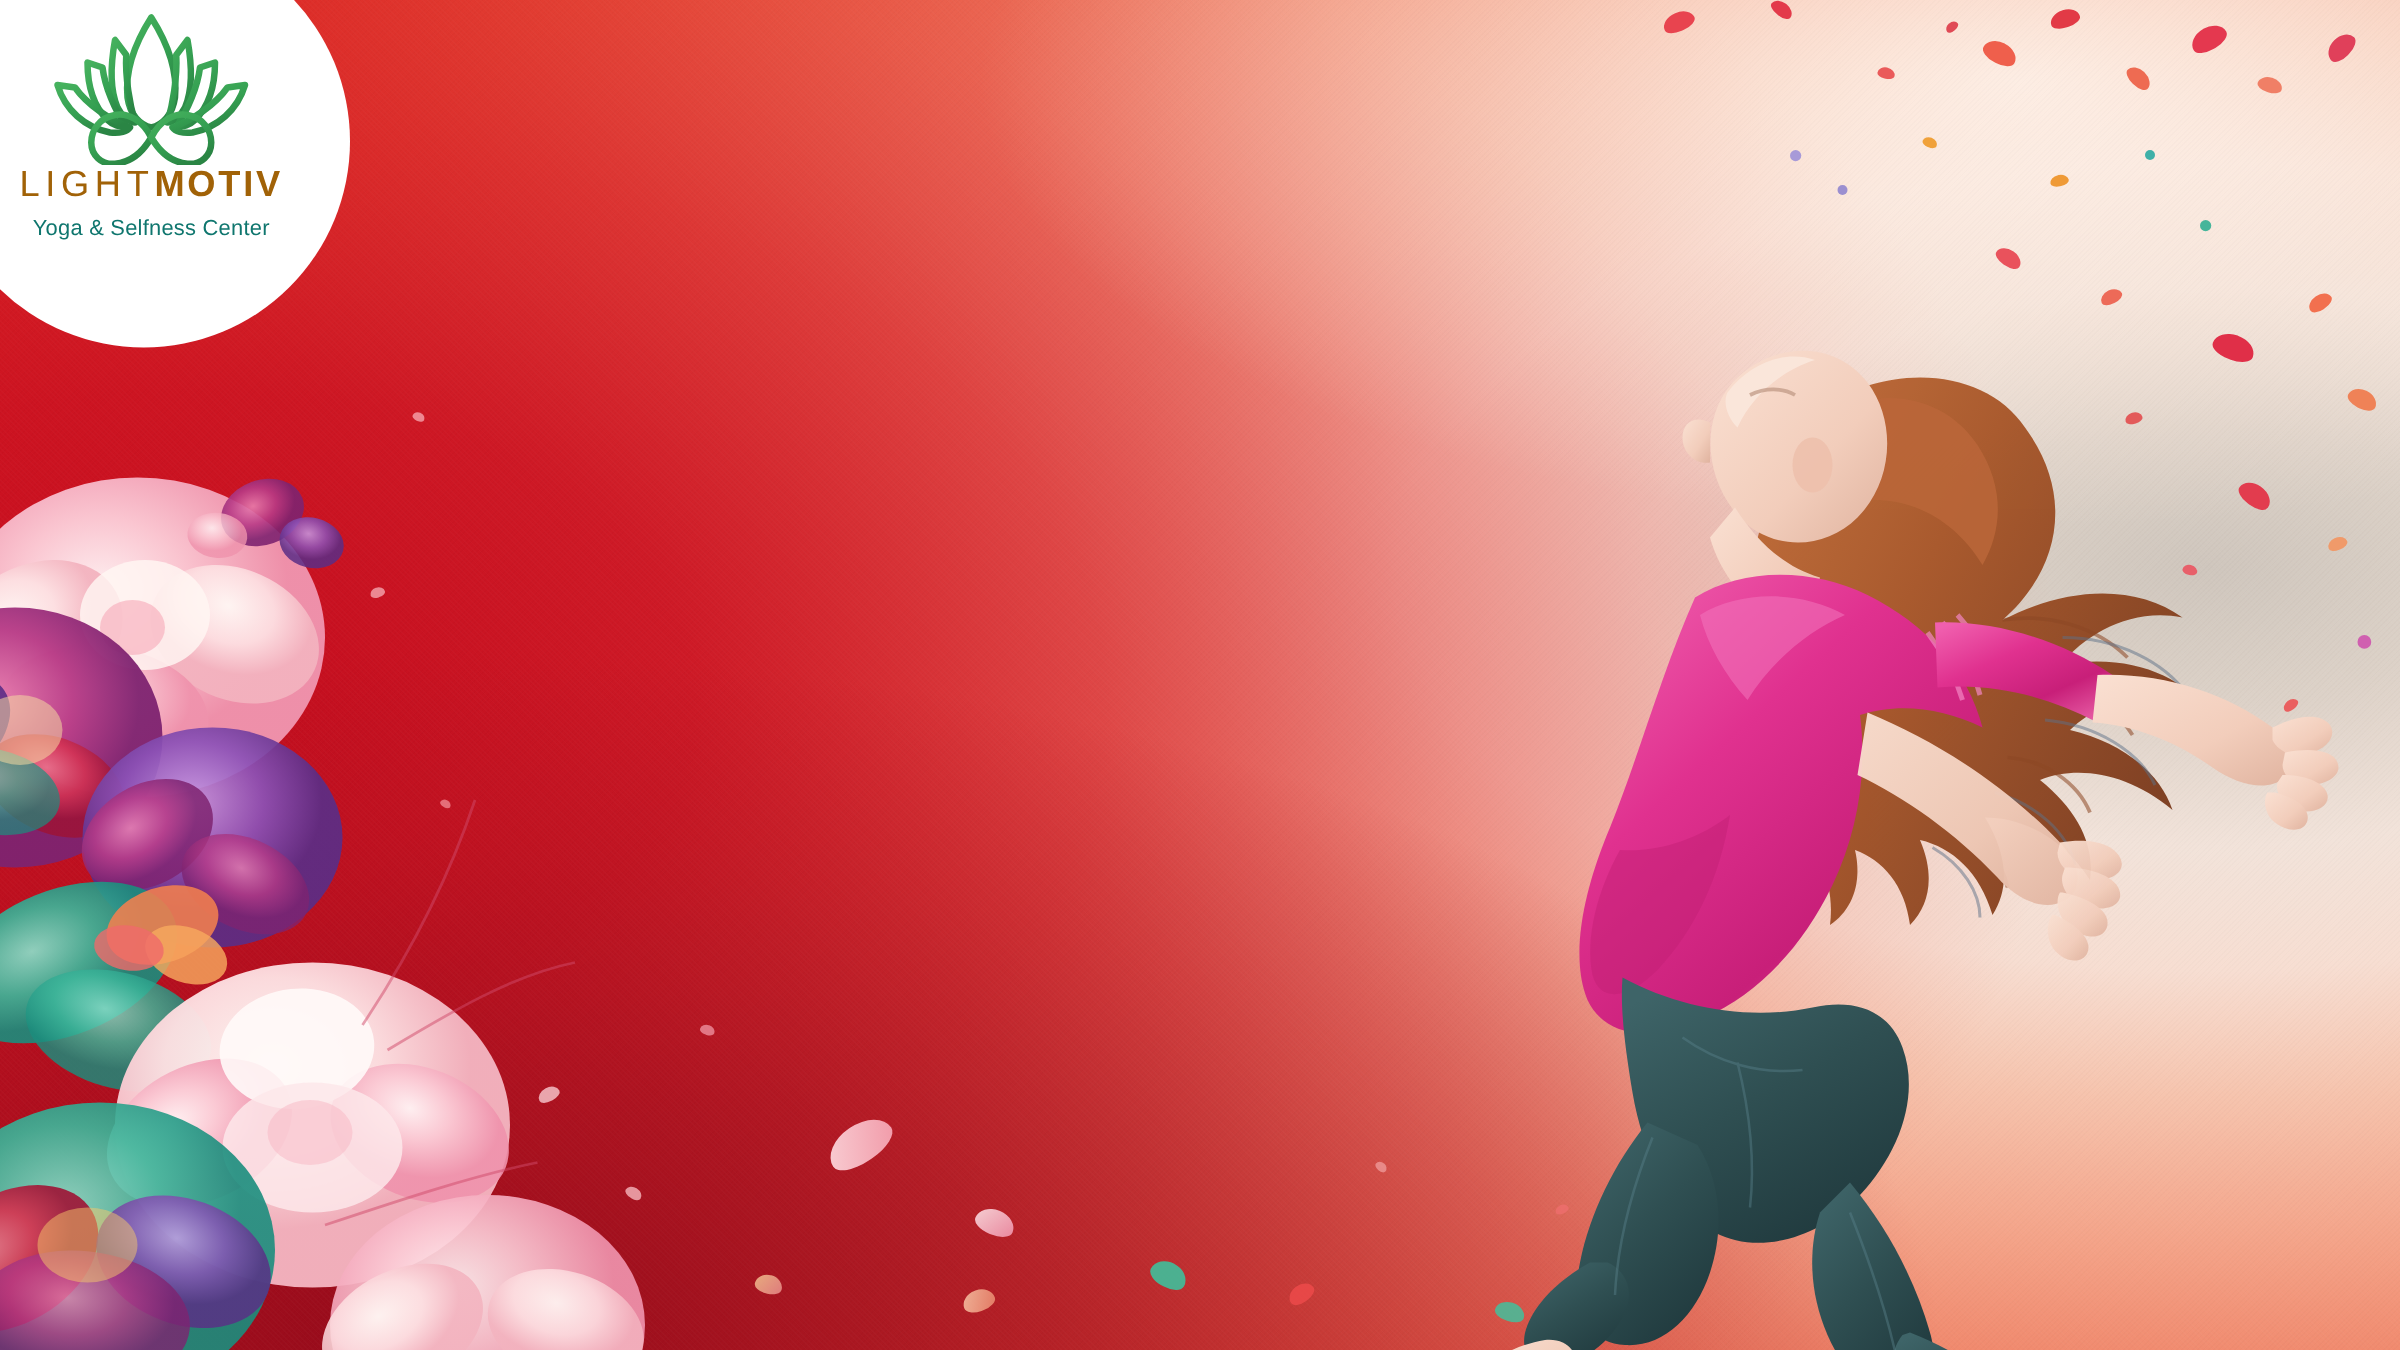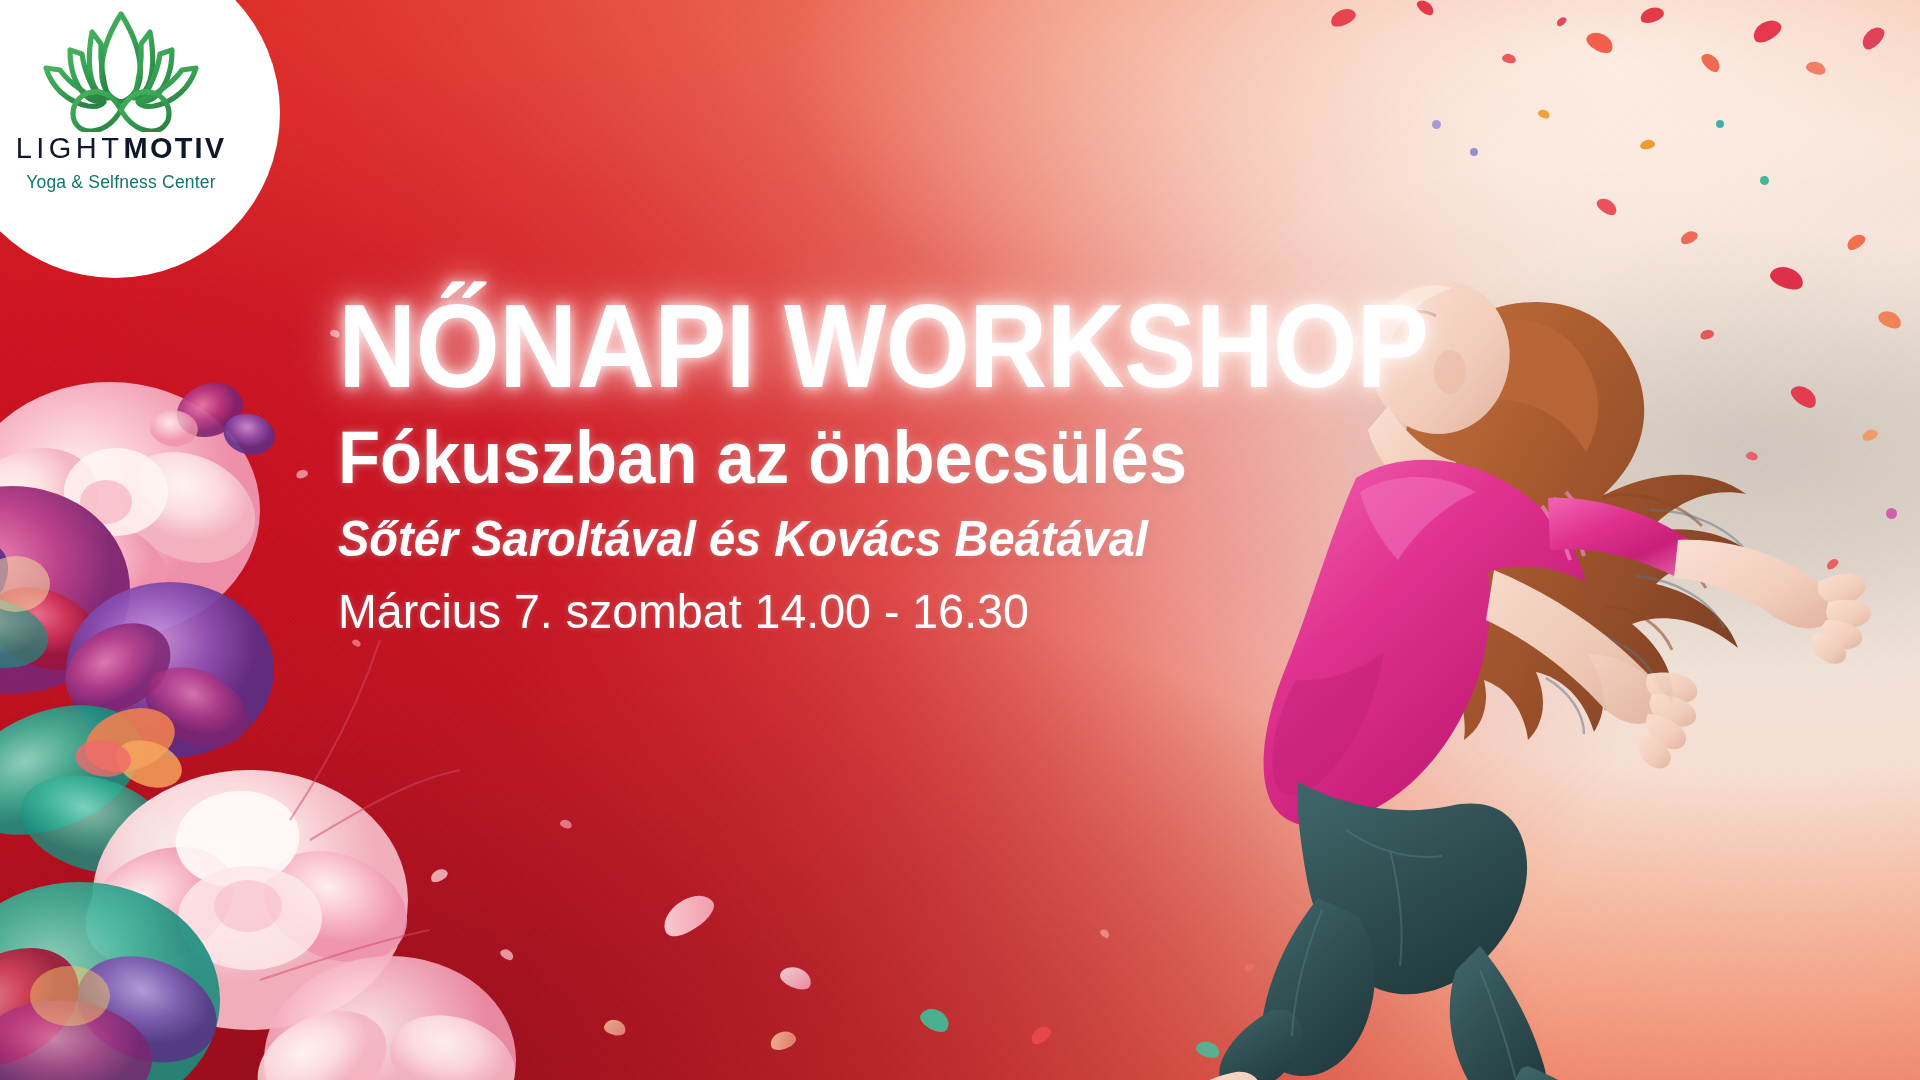--- a/index.html
+++ b/index.html
@@ -77,21 +77,21 @@
     flex-direction: column;
     align-items: center;
     justify-content: flex-start;
   }
   .logo-mark { width: 190px; height: 126px; display: block; }
   .logo-wordmark {
     margin-top: 2px;
     font-size: 29px;
     line-height: 1;
     white-space: nowrap;
-    color: #0f172a;
+    color: #a16207;
   }
   .logo-wordmark .w-light { font-weight: 400; letter-spacing: 4.5px; }
   .logo-wordmark .w-bold { font-weight: 700; letter-spacing: 2.2px; }
   .logo-tagline {
     margin-top: 9px;
     font-size: 17.5px;
     font-weight: 400;
     color: #0f766e;
     letter-spacing: 0.2px;
     white-space: nowrap;
@@ -416,26 +416,20 @@
       <path d="M196 620 C 224 640, 258 650, 292 646"></path>
       <path d="M172 700 C 156 740, 144 784, 142 826"></path>
       <path d="M330 760 C 346 800, 360 842, 368 880"></path>
       <path d="M240 640 C 250 680, 254 720, 250 756"></path>
     </g>
 
     <path d="M86 862 C 62 866, 40 878, 30 894 C 20 910, 30 922, 52 920 C 74 918, 98 904, 108 888 C 116 874, 104 860, 86 862 Z" fill="url(#skin)"></path>
     <path d="M442 924 C 466 920, 492 922, 506 932 C 520 944, 512 958, 490 960 C 466 962, 440 952, 430 940 C 424 930, 430 924, 442 924 Z" fill="url(#skin)"></path>
   </svg>
 
-  <div class="textblock">
-    <div class="headline">NŐNAPI WORKSHOP</div>
-    <div class="subtitle">Fókuszban az önbecsülés</div>
-    <div class="presenters">Sőtér Saroltával és Kovács Beátával</div>
-    <div class="datetime">Március 7. szombat 14.00 - 16.30</div>
-  </div>
 
   <div class="logo-badge">
     <div class="logo-inner">
       <svg class="logo-mark" viewBox="0 0 190 126">
         <defs>
           <linearGradient id="lg" x1="0" y1="0" x2="0.6" y2="1">
             <stop offset="0%" stop-color="#46b25e"></stop>
             <stop offset="55%" stop-color="#35a052"></stop>
             <stop offset="100%" stop-color="#2a8544"></stop>
           </linearGradient>

